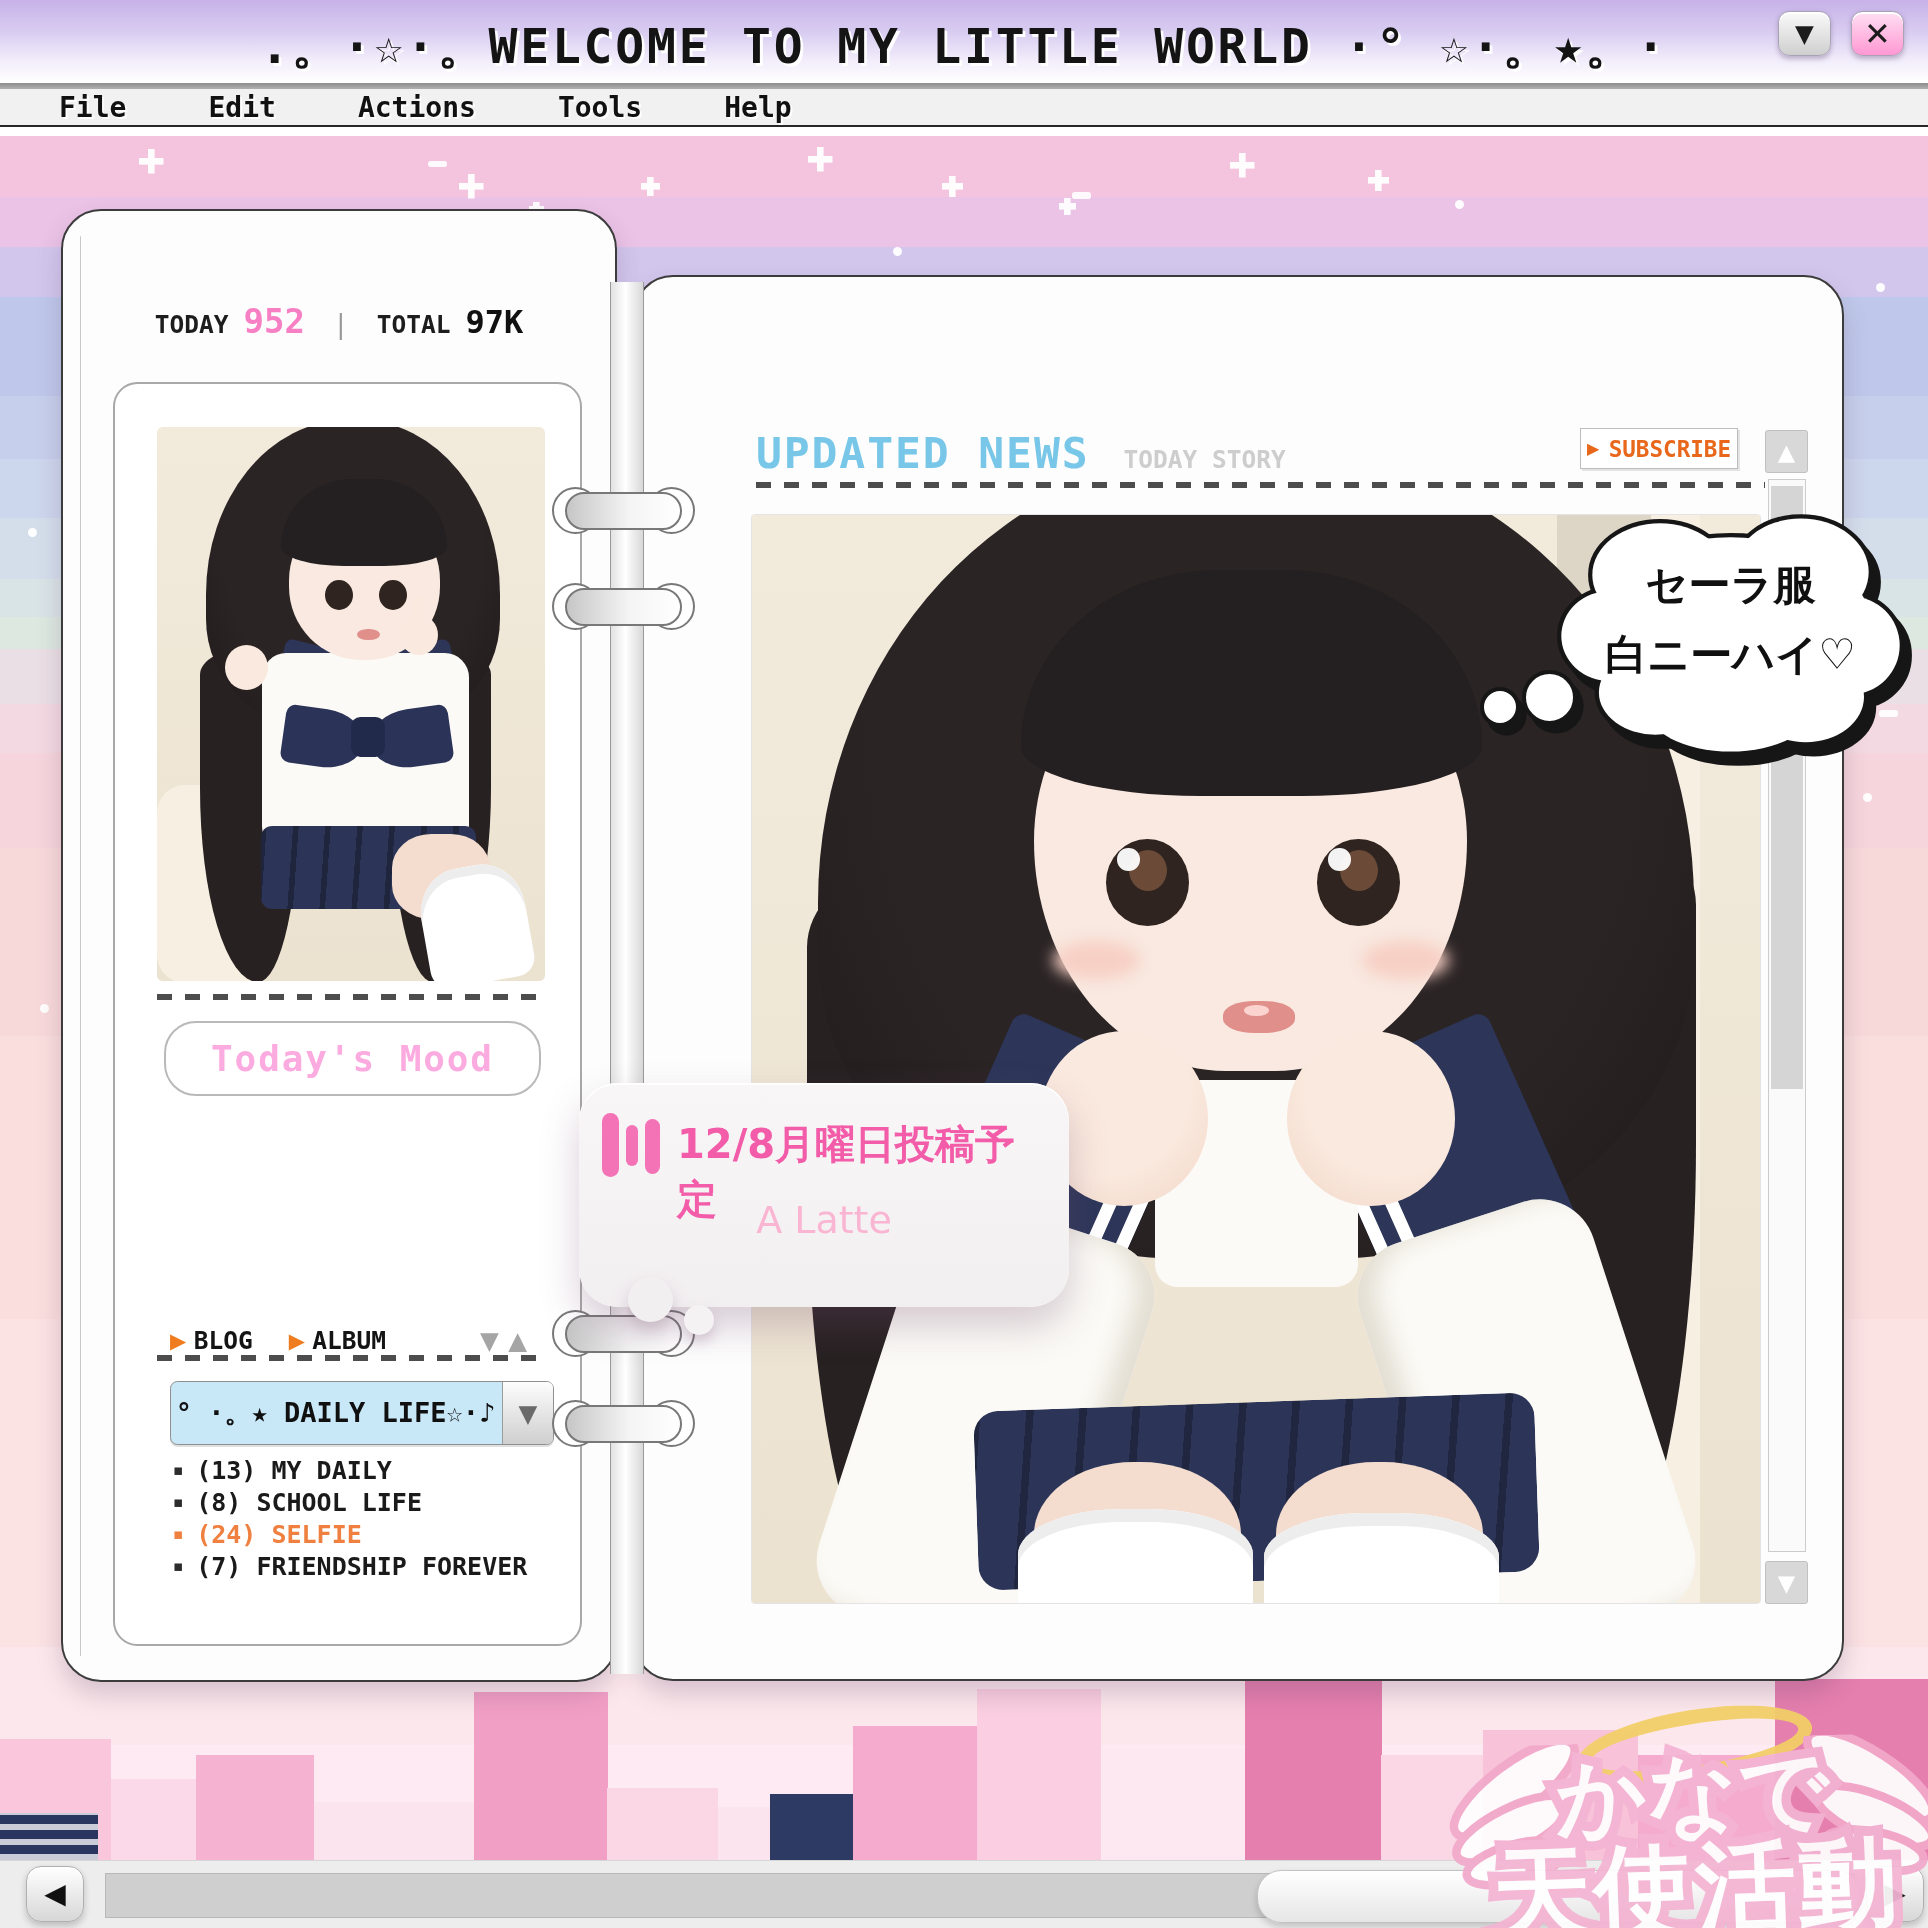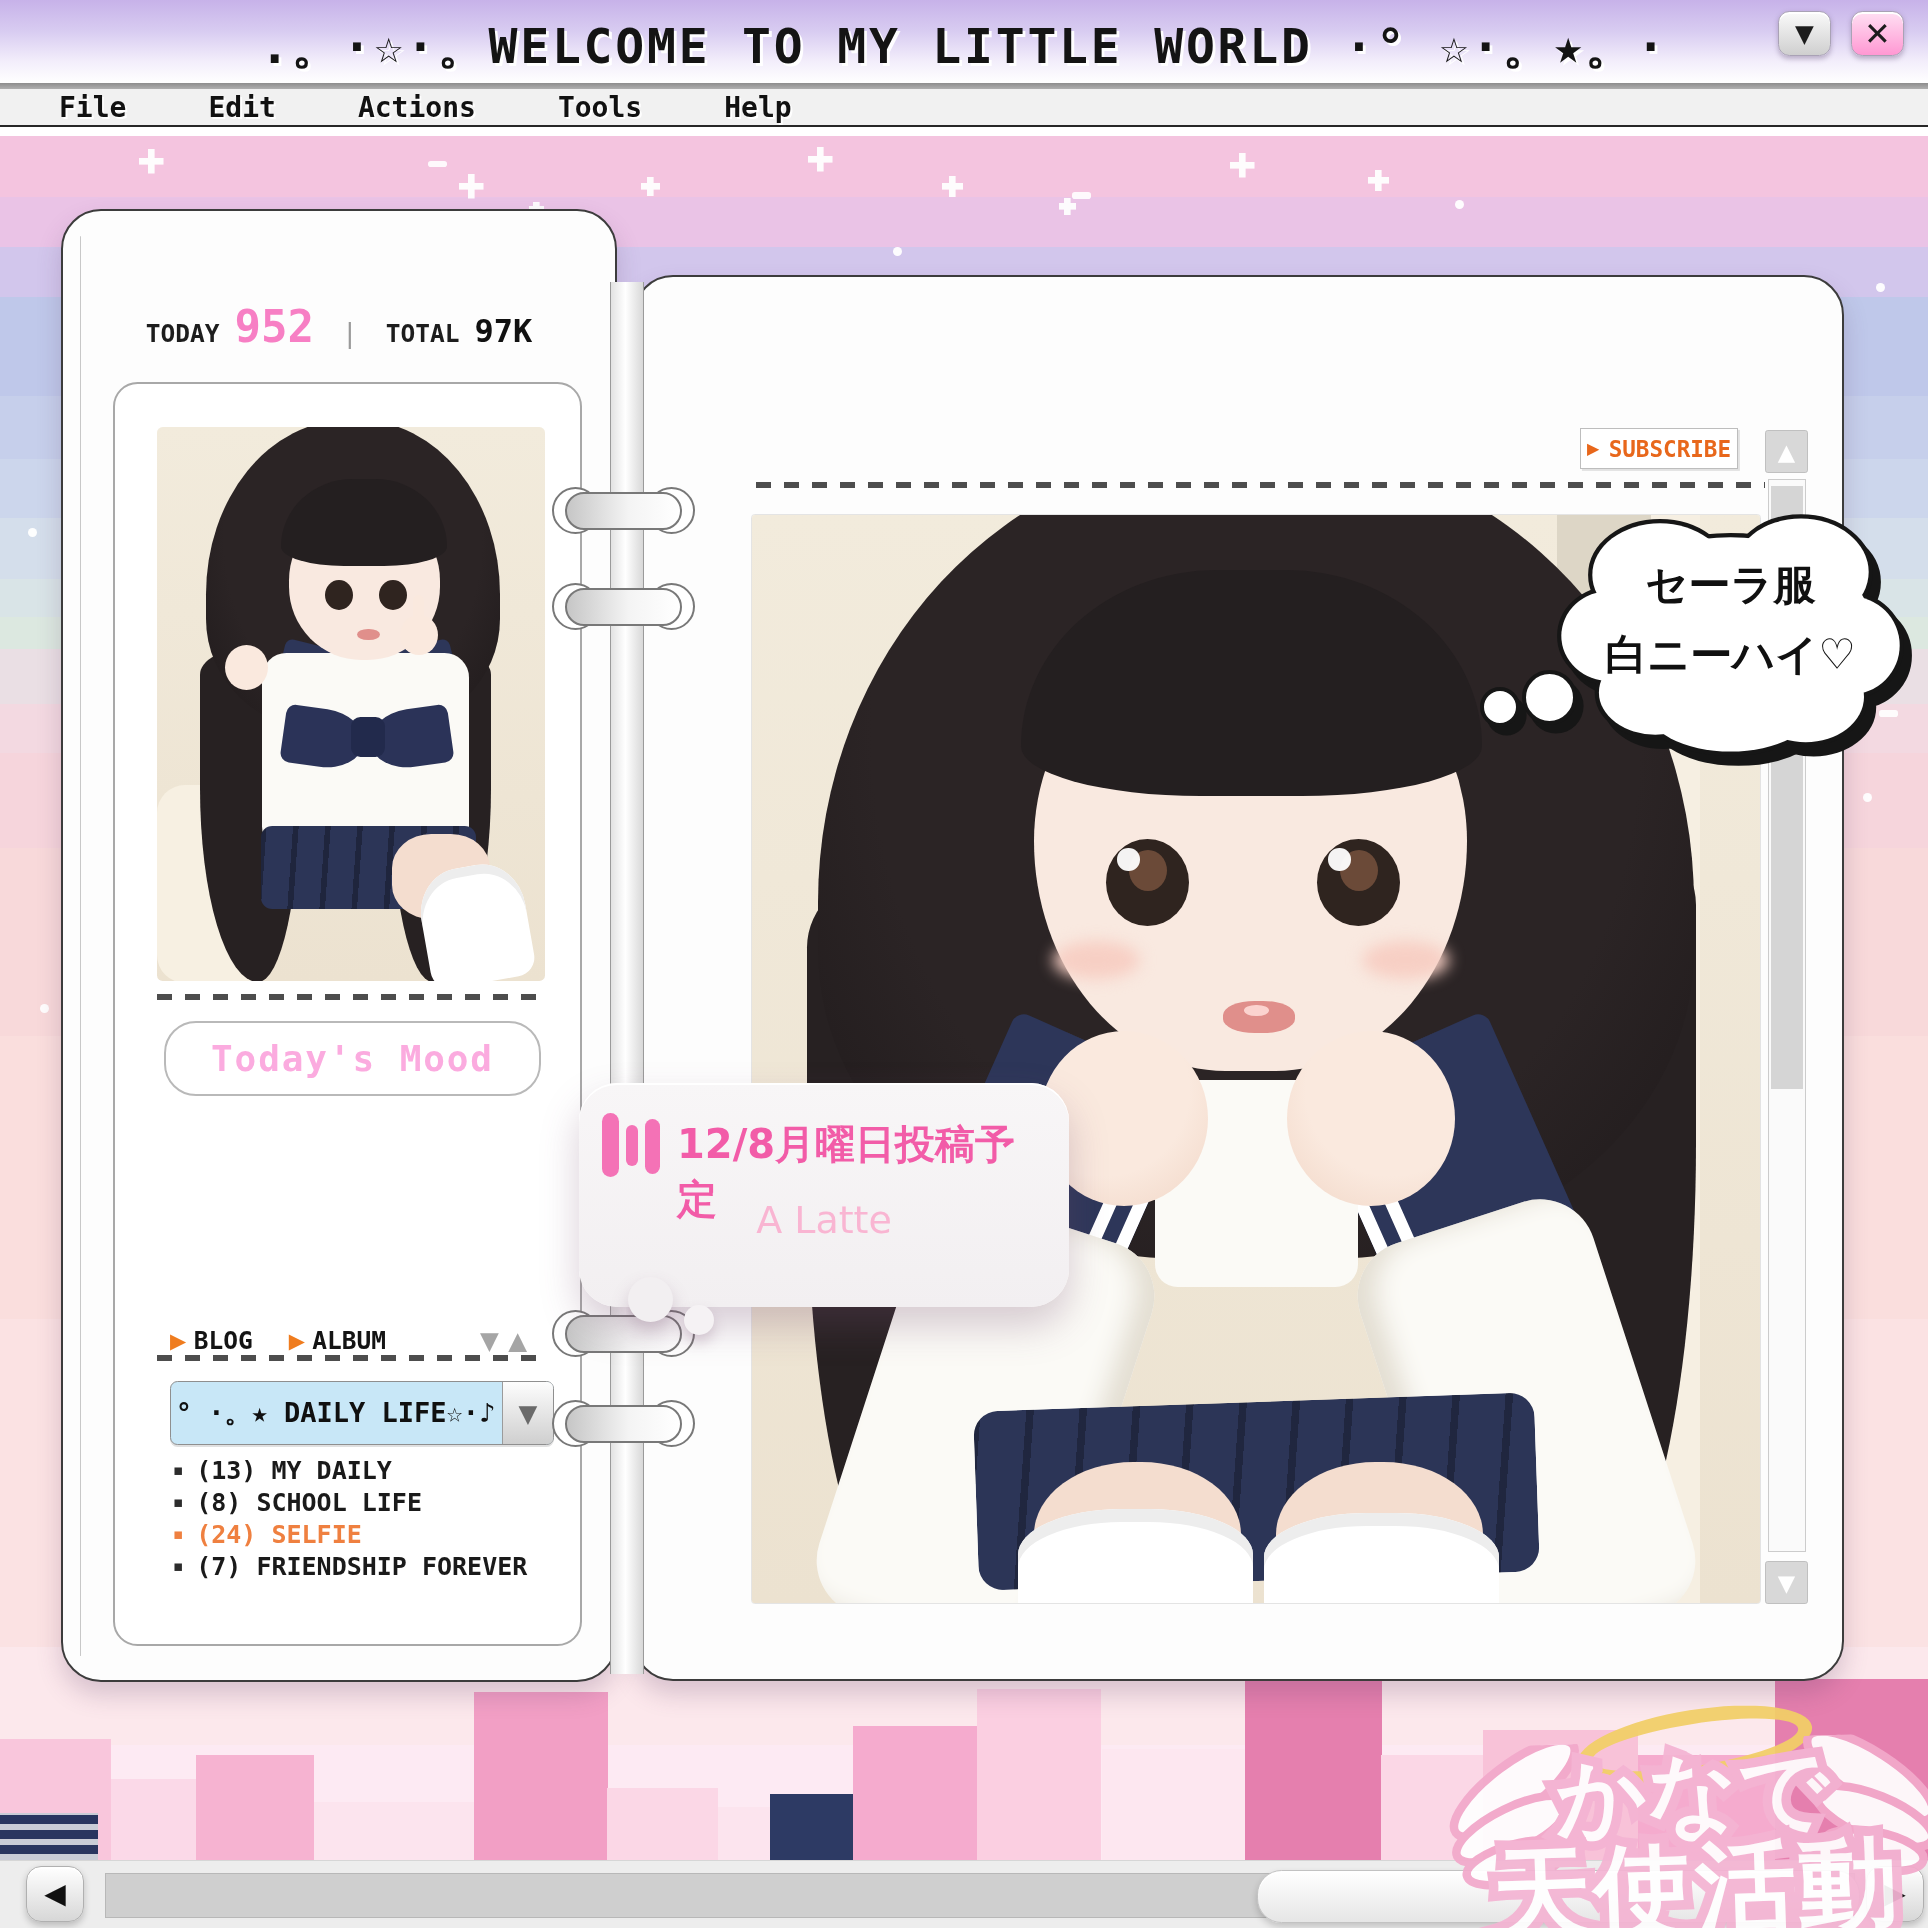--- a/index.html
+++ b/index.html
@@ -58,21 +58,21 @@
   .spine{position:absolute;left:610px;top:282px;width:34px;height:1392px;z-index:3;
     background:linear-gradient(90deg,#e2e2e2,#ffffff 45%,#d8d8d8);border-left:1.9px solid #9a9a9a;border-right:1.9px solid #9a9a9a;}
   .ring{position:absolute;left:544px;width:158px;height:53px;z-index:4;}
   .eyelet{position:absolute;top:2.8px;width:47px;height:47px;border-radius:50%;background:#fff;border:2.8px solid #787878;}
   .pill{position:absolute;left:21px;top:7.5px;width:117px;height:38px;border-radius:19px;border:2.8px solid #787878;
     background:linear-gradient(90deg,#c6c6c6,#f4f4f4 55%,#ffffff);}
 
   
   .stats{position:absolute;left:0;right:0;top:90px;display:flex;justify-content:center;align-items:baseline;gap:15px;}
   .stat-label{font-size:24.5px;color:#1d1d1d;}
-  .stat-pink{font-size:44px;color:#f77fc4;}
+  .stat-pink{font-size:34px;color:#f77fc4;}
   .stat-sep{font-size:26px;color:#9a9a9a;margin:0 13px;font-weight:normal;}
   .stat-black{font-size:32px;color:#111;}
   .inner-card{position:absolute;left:50px;top:171px;width:469px;height:1264px;background:#fff;border:2.8px solid #a8a8a8;border-radius:24.5px;}
   .dotted{height:5.6px;background:repeating-linear-gradient(90deg,#4d4d4d 0 15px,transparent 15px 28px);}
   .div1{position:absolute;left:42px;top:610px;width:388px;}
   .div2{position:absolute;left:42px;top:971px;width:388px;}
   .mood-btn{position:absolute;left:49px;top:637px;width:377px;height:75px;border:2.8px solid #b9b9b9;border-radius:32px;background:#fff;
     display:flex;align-items:center;justify-content:center;cursor:pointer;}
   .mood-btn span{font-size:36px;color:#fbabdf;letter-spacing:1.9px;}
   .tabs-row{position:absolute;left:55px;top:942px;display:flex;gap:36px;align-items:center;}
@@ -371,20 +371,24 @@
         </div>
         <div class="cat">
           <span class="bullet">▪</span>
           <span class="txt px">(7) FRIENDSHIP FOREVER</span>
         </div>
       </div>
     </div>
   </div>
 
   <div class="page page-right">
+    <div class="rp-header">
+      <span class="rp-title px">UPDATED NEWS</span>
+      <span class="rp-sub px">TODAY STORY</span>
+    </div>
     <div class="subscribe">
       <span class="tri">▶</span>
       <span class="lbl px">SUBSCRIBE</span>
     </div>
     <div class="dotted rp-div"></div>
 
     <div class="photo-main">
       <div class="art">
         <div class="r-stripe1"></div>
           <div class="r-stripe2"></div>

